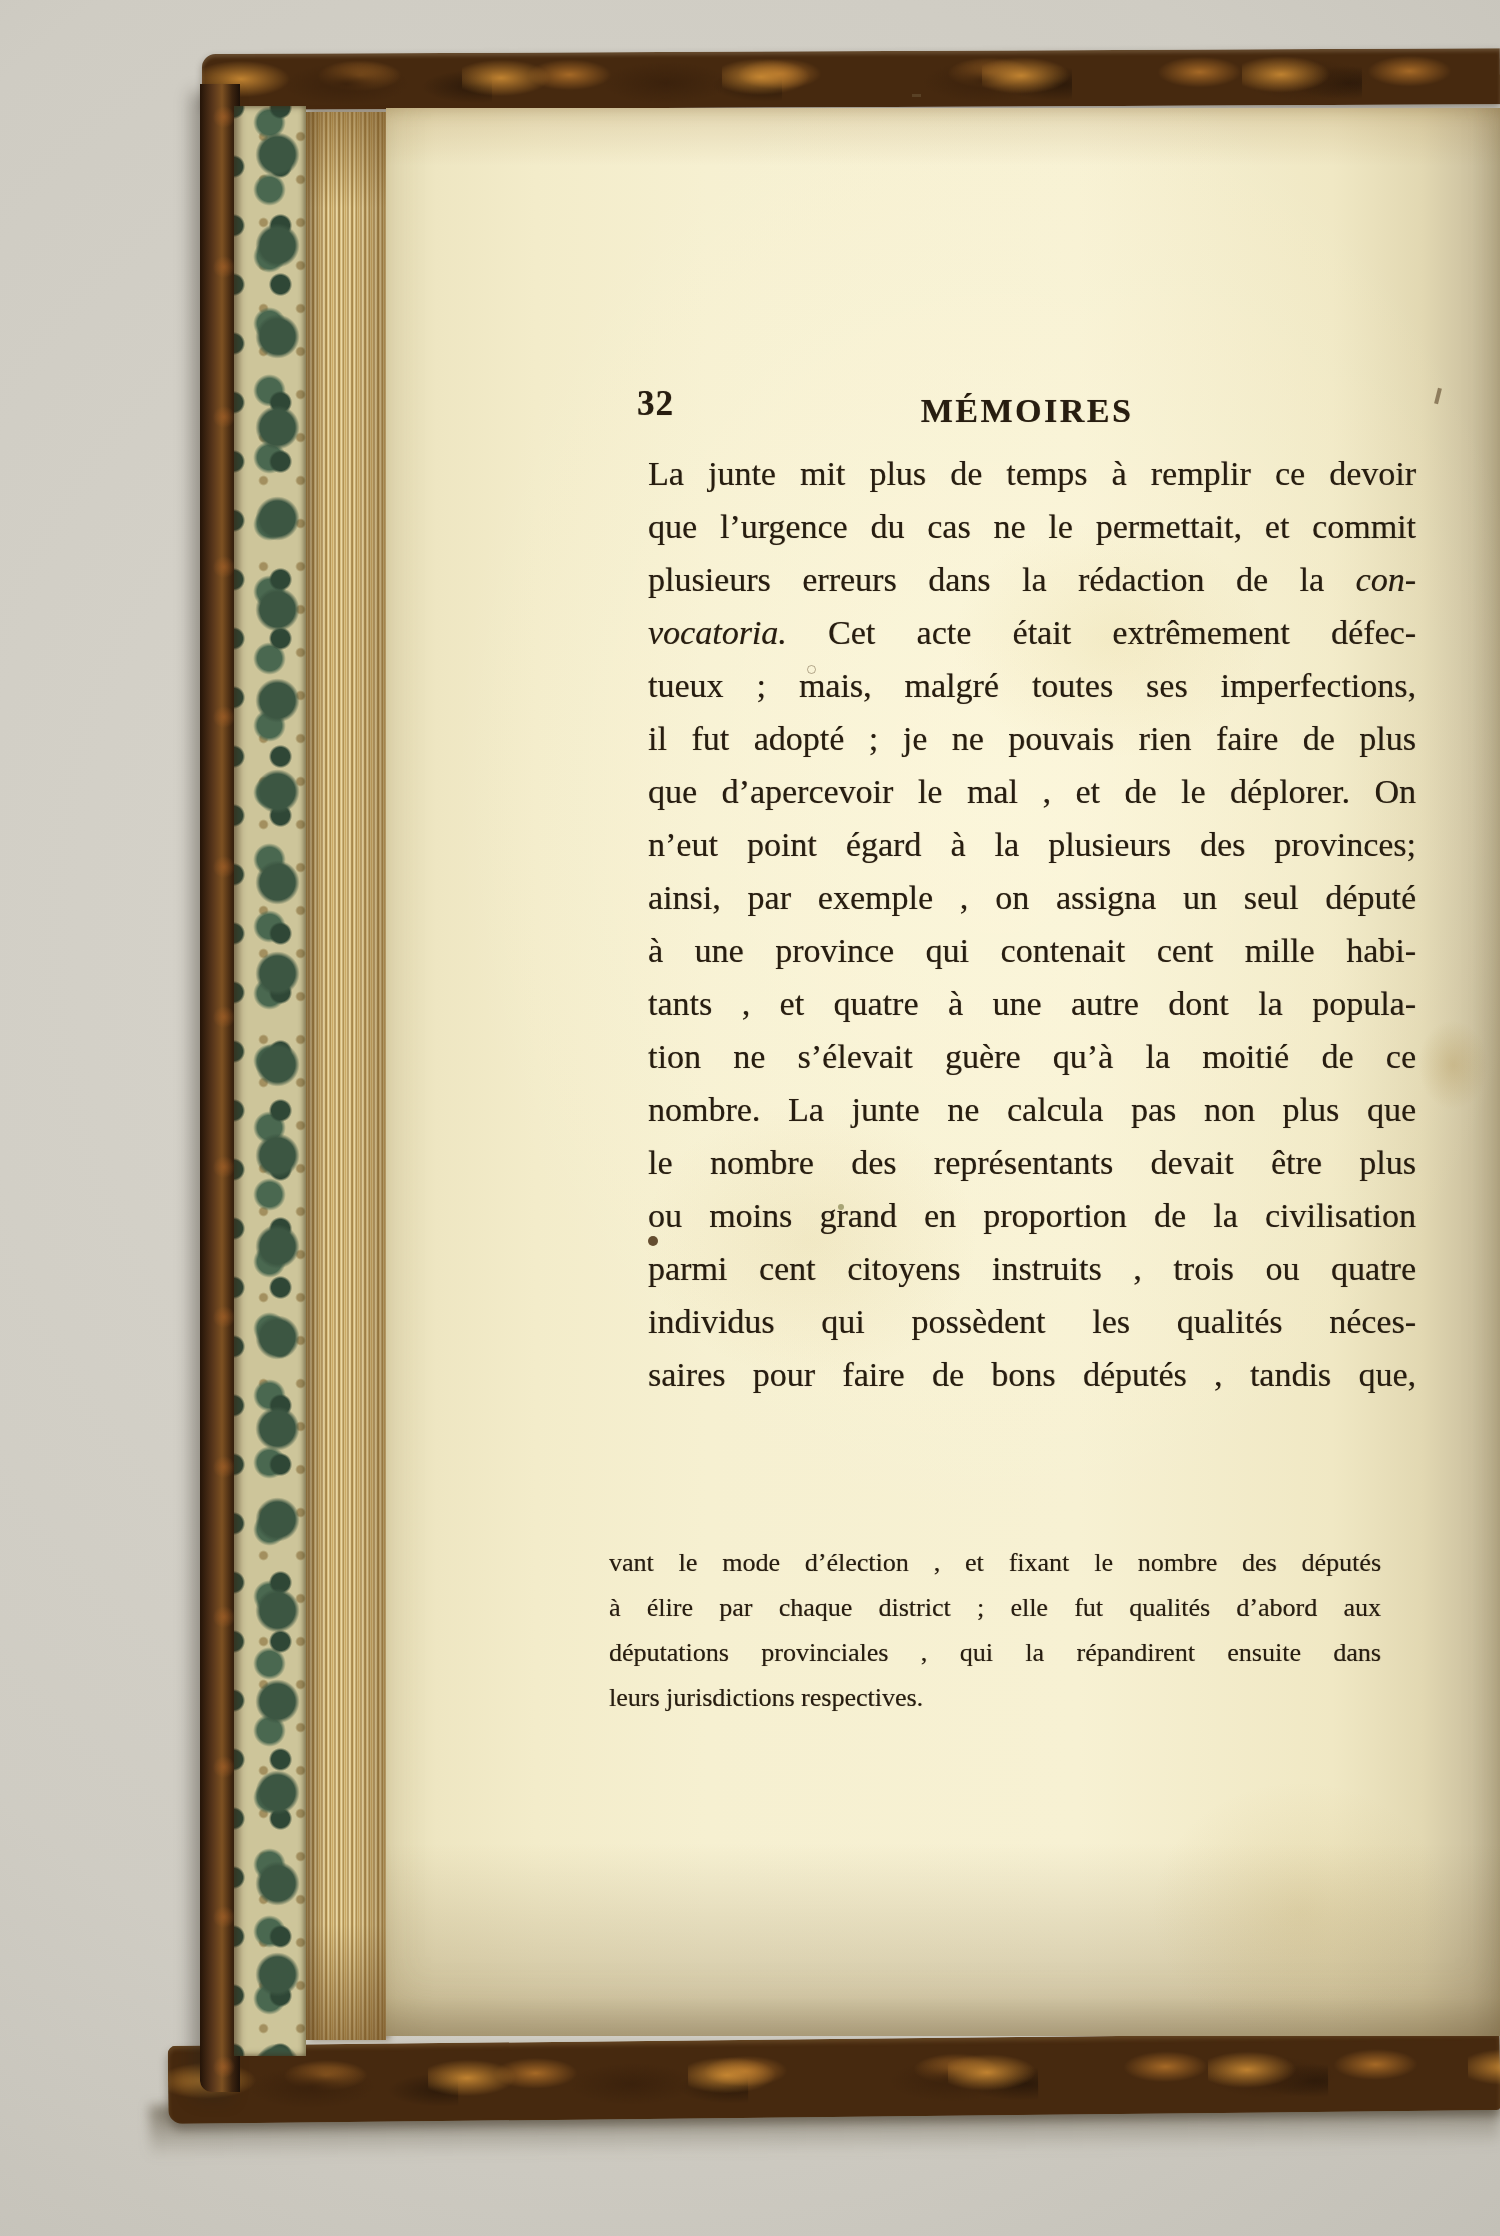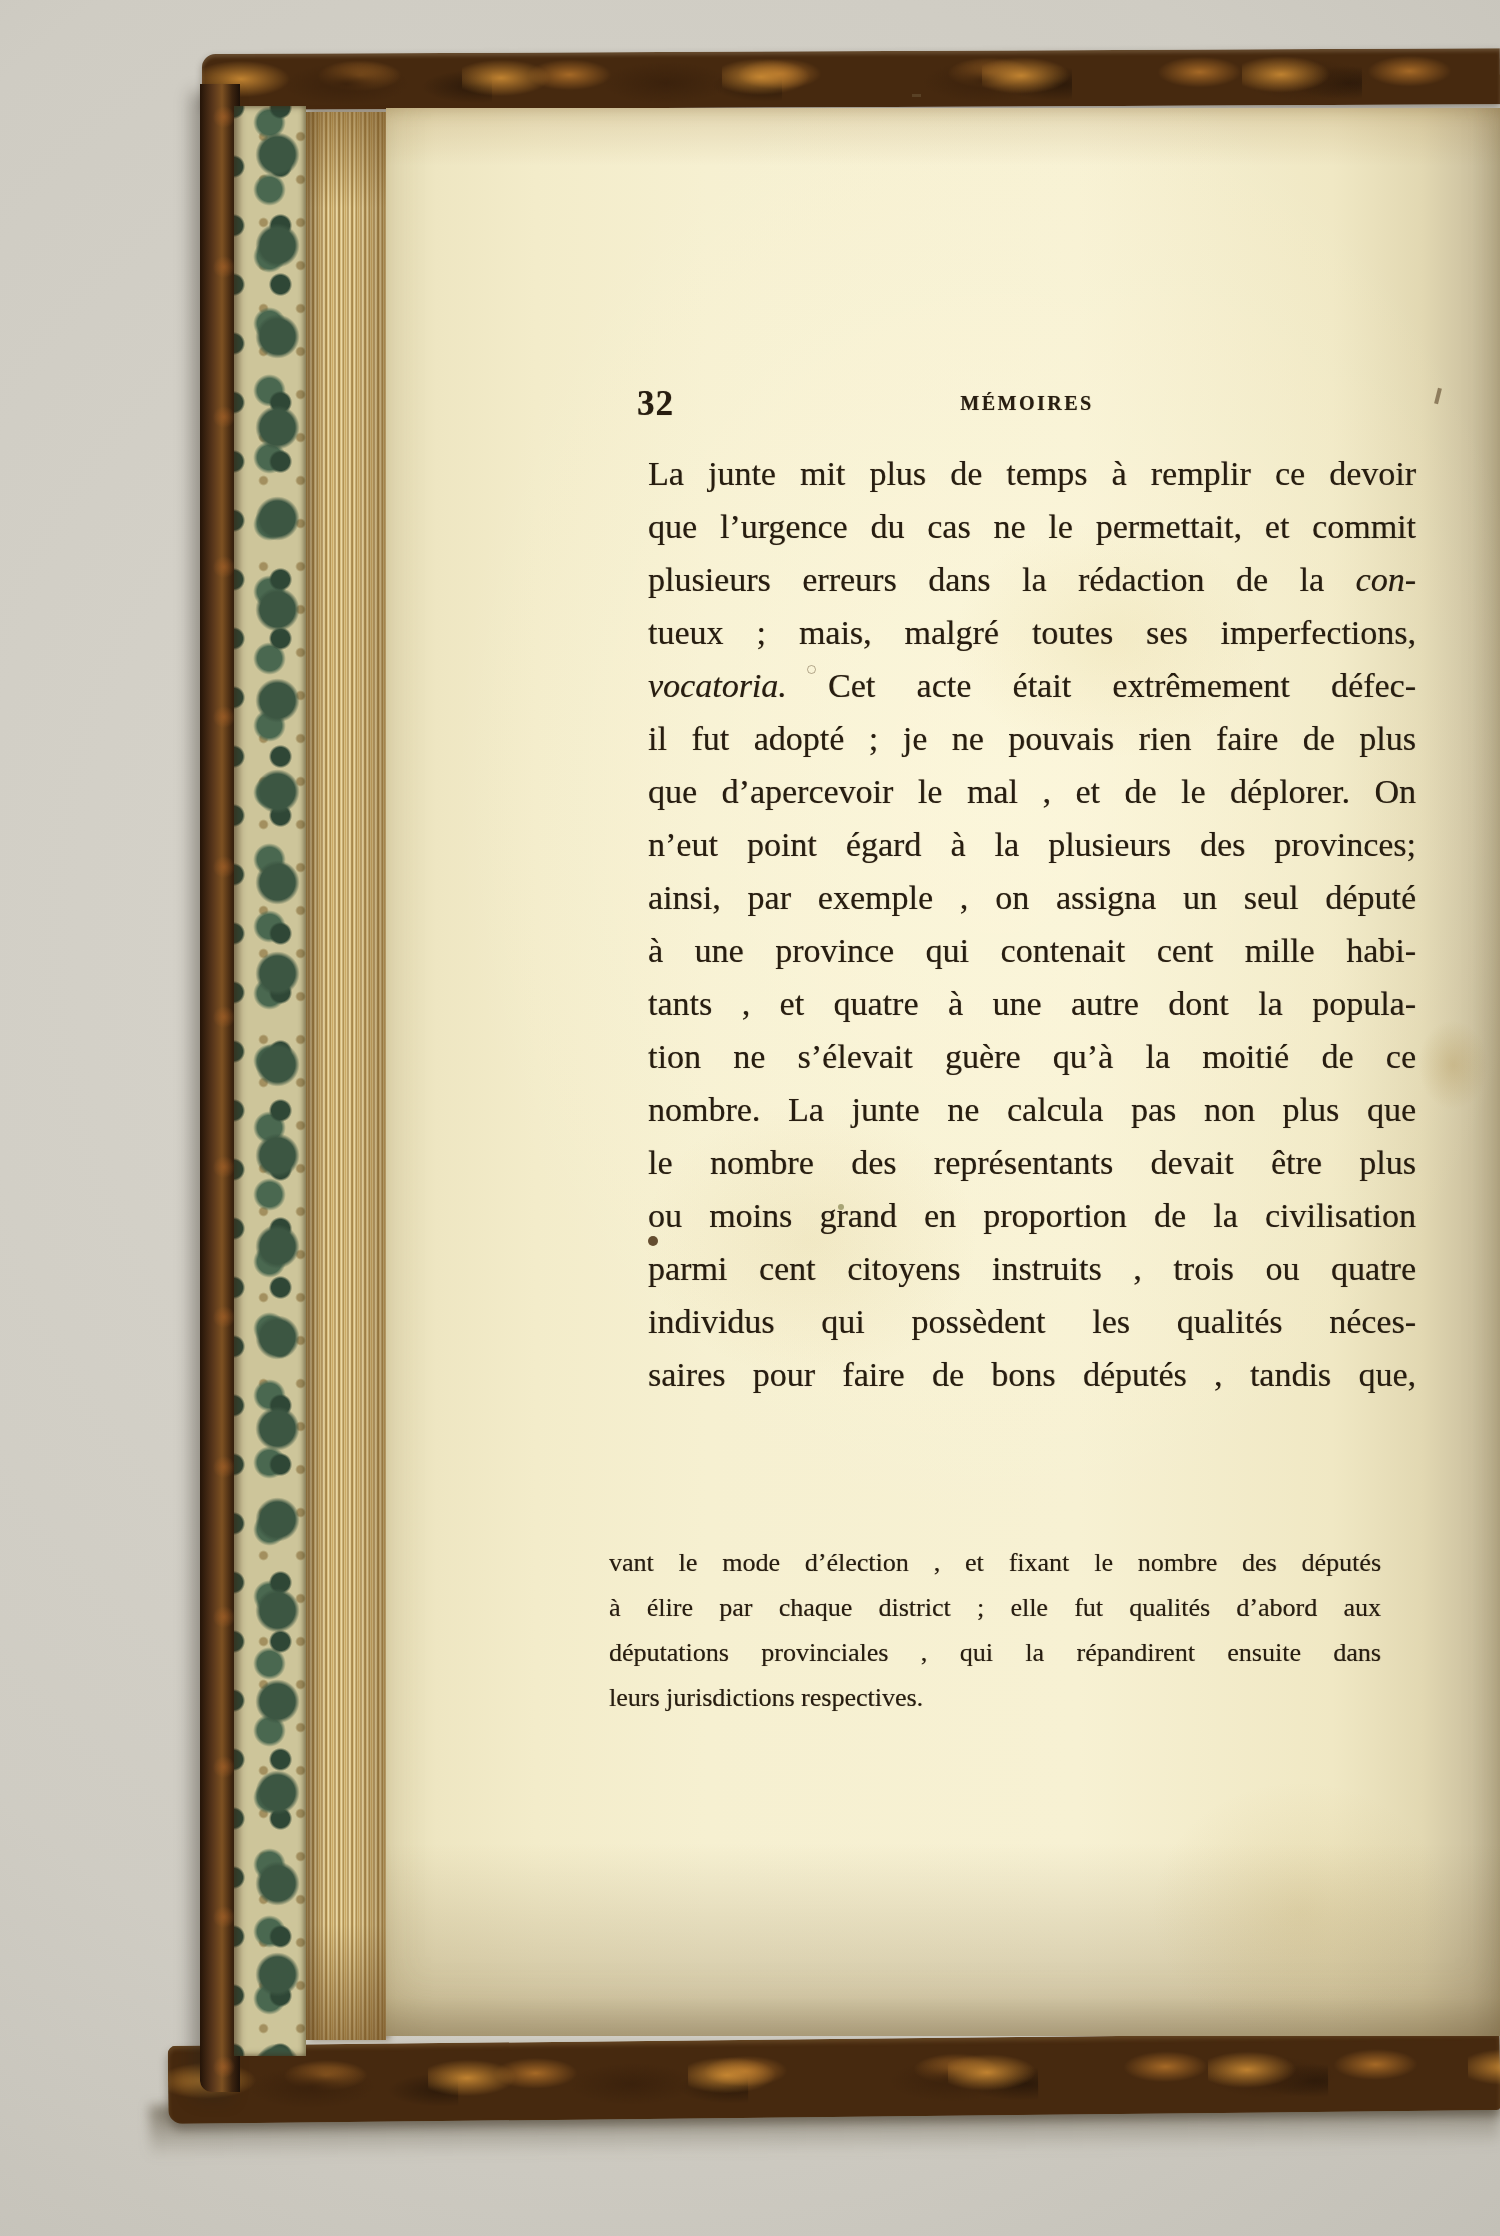--- a/index.html
+++ b/index.html
@@ -81,21 +81,21 @@
   .spot { position:absolute; z-index:6; }
   .spot.a { left:648px; top:1236px; width:10px; height:10px; border-radius:50%; background:#4a3014; opacity:.85; }
   .spot.b { left:1436px; top:388px; width:4px; height:16px; background:#5a4428; opacity:.6; transform:rotate(14deg); }
   .spot.c { left:912px; top:94px; width:9px; height:3px; background:#6a5638; opacity:.55; }
   .spot.d { left:838px; top:1204px; width:6px; height:6px; border-radius:50%; background:#6a6a30; opacity:.55; }
   .spot.e { left:807px; top:665px; width:7px; height:7px; border-radius:50%; border:1.5px solid rgba(90,70,40,.55); opacity:.8; }
   
   .print { color:#271d10; text-shadow:0.3px 0.3px 0.7px rgba(42,30,15,.55); }
   .header-row { position:absolute; left:637px; top:384px; width:780px; height:46px; z-index:6; }
   .page-num  { position:absolute; left:0; top:0; font-size:35px; font-weight:bold; letter-spacing:1px; }
-  .running-title { position:absolute; left:50%; transform:translateX(-50%); top:8px; font-size:20px; font-weight:bold; letter-spacing:2.5px; }
+  .running-title { position:absolute; left:50%; transform:translateX(-50%); top:8px; font-size:34px; font-weight:bold; letter-spacing:2.5px; }
   .body-text { position:absolute; left:648px; top:447px; width:768px; z-index:6; font-size:34px; line-height:53px; }
   .bline { text-align:justify; text-align-last:justify; height:53px; overflow:visible; }
   .it { font-style:italic; }
   .footnote { position:absolute; left:609px; top:1540px; width:772px; z-index:6; font-size:26px; line-height:45px; }
   .fline { text-align:justify; text-align-last:justify; }
   .fline.last { text-align:justify; text-align-last:left; }
 </style>
 </head>
 <body>
 
@@ -121,22 +121,22 @@
 
   <div class="header-row print">
     <span class="page-num">32</span>
     <span class="running-title">MÉMOIRES</span>
   </div>
 
   <div class="body-text print">
     <div class="bline"><span>La junte mit plus de temps à remplir ce devoir</span><span class="it"></span><span></span></div>
     <div class="bline"><span>que l’urgence du cas ne le permettait, et commit</span><span class="it"></span><span></span></div>
     <div class="bline"><span>plusieurs erreurs dans la rédaction de la </span><span class="it">con-</span><span></span></div>
+    <div class="bline"><span></span><span class="it">vocatoria.</span><span> Cet acte était extrêmement défec-</span></div>
     <div class="bline"><span>tueux ; mais, malgré toutes ses imperfections,</span><span class="it"></span><span></span></div>
-    <div class="bline"><span></span><span class="it">vocatoria.</span><span> Cet acte était extrêmement défec-</span></div>
     <div class="bline"><span>il fut adopté ; je ne pouvais rien faire de plus</span><span class="it"></span><span></span></div>
     <div class="bline"><span>que d’apercevoir le mal , et de le déplorer. On</span><span class="it"></span><span></span></div>
     <div class="bline"><span>n’eut point égard à la plusieurs des provinces;</span><span class="it"></span><span></span></div>
     <div class="bline"><span>ainsi, par exemple , on assigna un seul député</span><span class="it"></span><span></span></div>
     <div class="bline"><span>à une province qui contenait cent mille habi-</span><span class="it"></span><span></span></div>
     <div class="bline"><span>tants , et quatre à une autre dont la popula-</span><span class="it"></span><span></span></div>
     <div class="bline"><span>tion ne s’élevait guère qu’à la moitié de ce</span><span class="it"></span><span></span></div>
     <div class="bline"><span>nombre. La junte ne calcula pas non plus que</span><span class="it"></span><span></span></div>
     <div class="bline"><span>le nombre des représentants devait être plus</span><span class="it"></span><span></span></div>
     <div class="bline"><span>ou moins grand en proportion de la civilisation</span><span class="it"></span><span></span></div>

